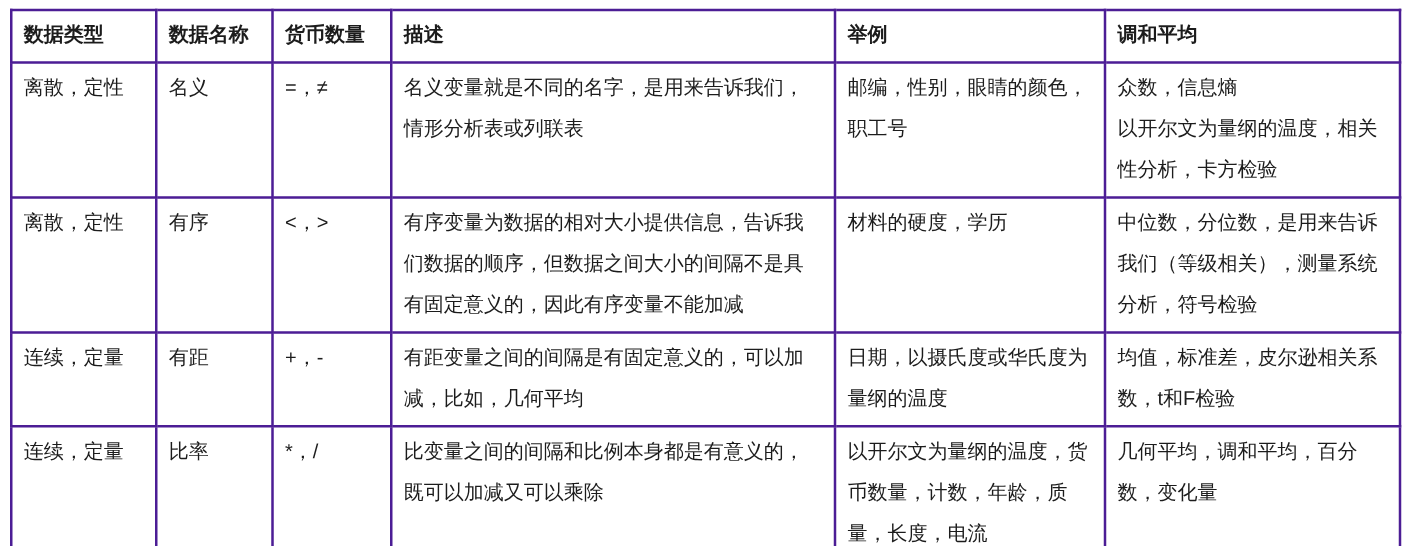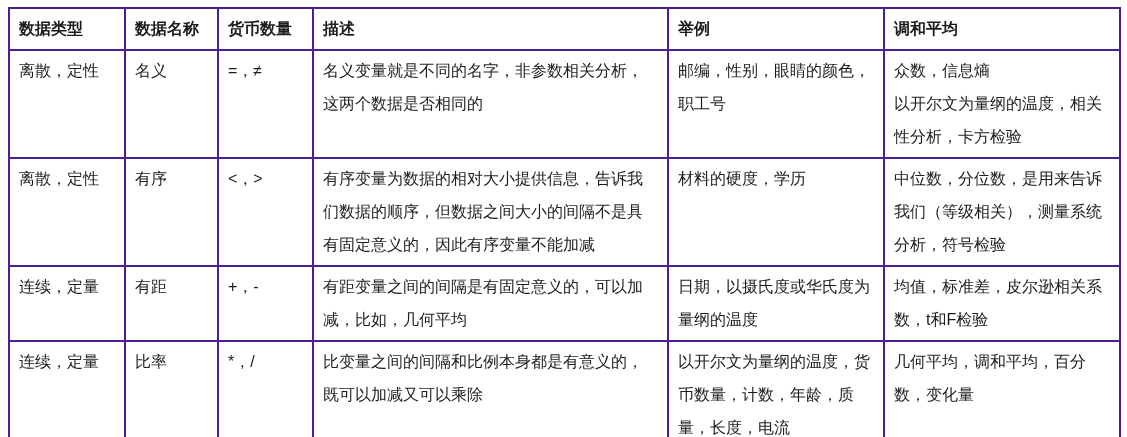--- a/index.html
+++ b/index.html
@@ -65,21 +65,21 @@
         <th>描述</th>
         <th>举例</th>
         <th>调和平均</th>
       </tr>
     </thead>
     <tbody>
       <tr class="row-0">
         <td>离散，定性</td>
         <td>名义</td>
         <td>=，≠</td>
-        <td>名义变量就是不同的名字，非参数相关分析，这两个数据是否相同的</td>
+        <td>名义变量就是不同的名字，是用来告诉我们，情形分析表或列联表</td>
         <td>邮编，性别，眼睛的颜色，职工号</td>
         <td>众数，信息熵
 以开尔文为量纲的温度，相关性分析，卡方检验</td>
       </tr>
       <tr class="row-1">
         <td>离散，定性</td>
         <td>有序</td>
         <td>&lt;，&gt;</td>
         <td>有序变量为数据的相对大小提供信息，告诉我们数据的顺序，但数据之间大小的间隔不是具有固定意义的，因此有序变量不能加减</td>
         <td>材料的硬度，学历</td>

